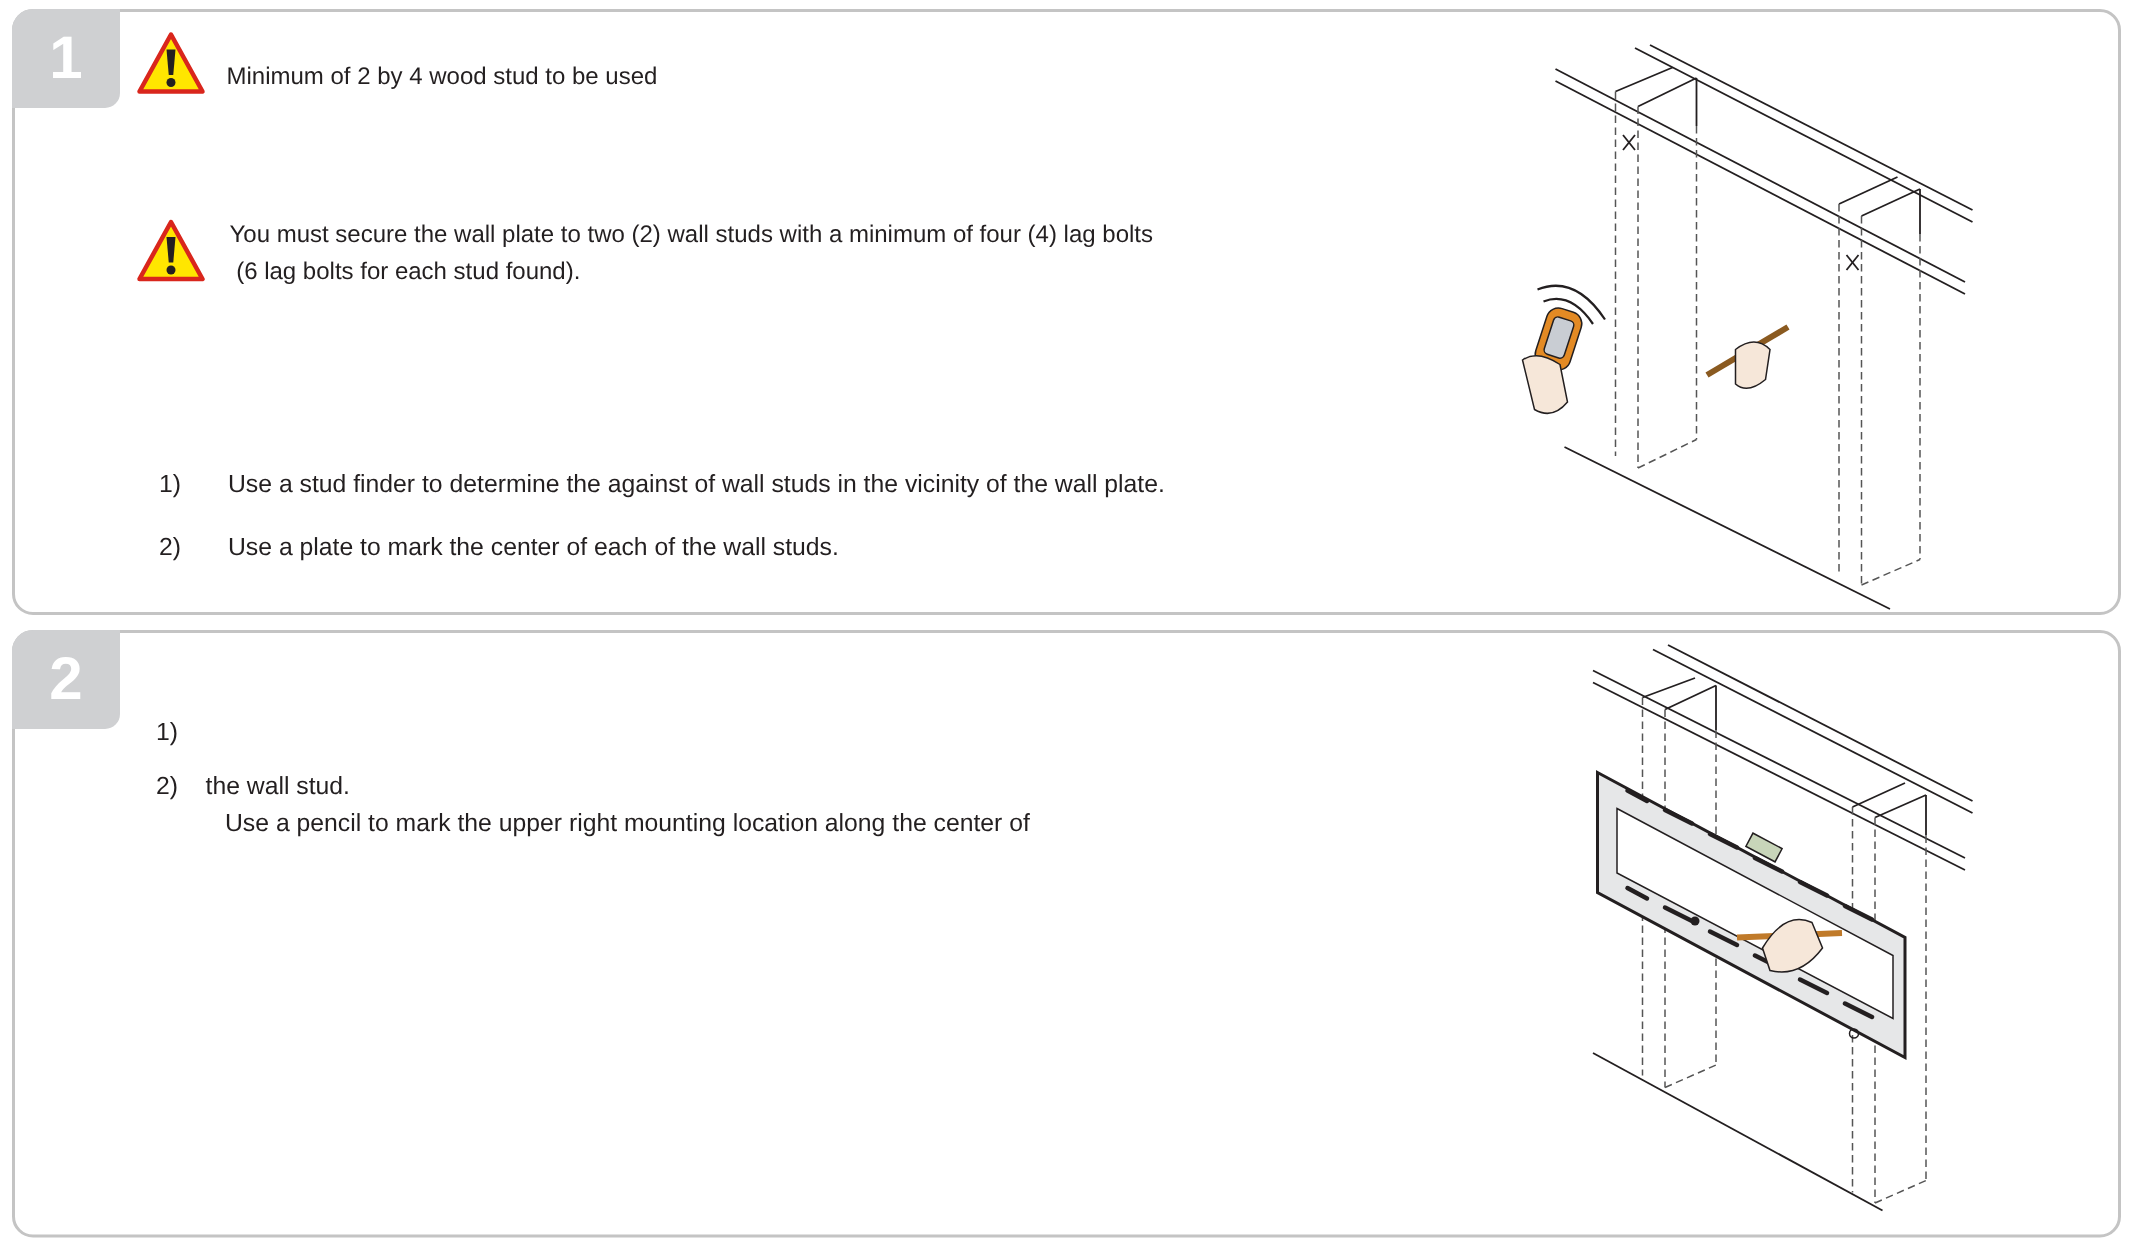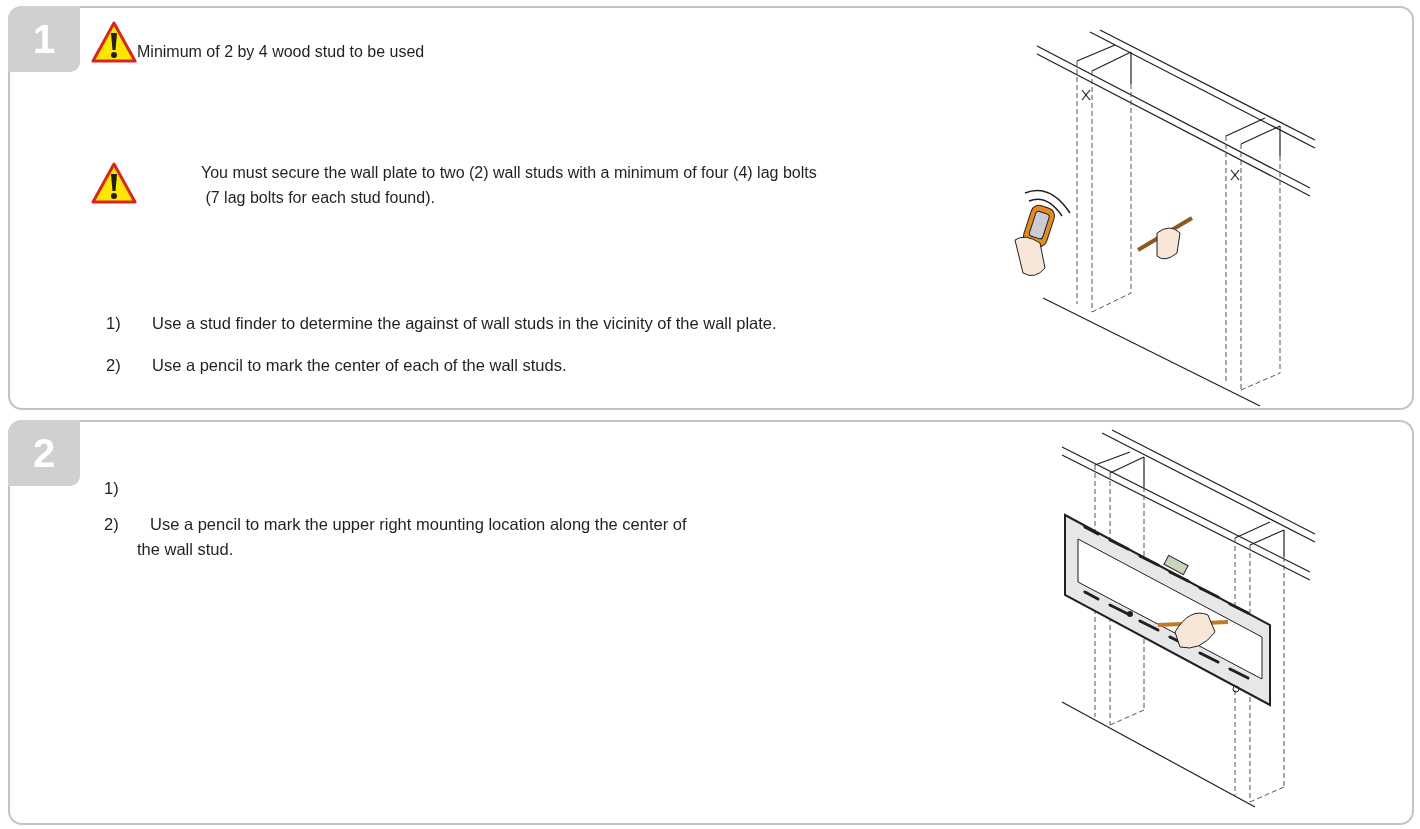--- a/index.html
+++ b/index.html
@@ -7,61 +7,61 @@
          font-family: "Liberation Sans", sans-serif; color: #231f20; }
   .step-box { position: absolute; left: 8px; width: 1406px; border: 2px solid #c4c4c4;
               border-radius: 14px; box-sizing: border-box; background: #fff; }
   #step1 { top: 6px; height: 404px; }
   #step2 { top: 420px; height: 405px; }
   .step-num { position: absolute; left: -2px; top: -2px; width: 72px; height: 66px;
               background: #cfd0d2; border-top-left-radius: 14px; border-bottom-right-radius: 10px;
               color: #ffffff; font-weight: bold; font-size: 40px; line-height: 66px; text-align: center; }
   .warn { position: absolute; display: flex; align-items: flex-start; }
   .warn svg { width: 46px; height: 42px; flex: none; }
-  .warn-text { font-size: 16px; line-height: 25px; }
+  .warn-text { font-size: 16px; line-height: 25px; margin-left: 14px; }
   .list { position: absolute; font-family: "Liberation Sans", sans-serif; font-size: 16.5px; }
   .list-item { display: flex; margin-bottom: 17px; line-height: 25px; }
   .list-num { width: 46px; flex: none; }
   .illus { position: absolute; }
 </style>
 </head>
 <body>
 
 <div class="step-box" id="step1">
   <div class="step-num">1</div>
 
   <div class="warn" style="left:81px; top:13px;">
     <svg viewBox="0 0 46 42">
       <polygon points="23,2 44,40 2,40" fill="#ffe600" stroke="#d9261c" stroke-width="3" stroke-linejoin="round"></polygon>
       <path d="M20,12 L26,12 L24.5,29 L21.5,29 Z" fill="#231f20"></path>
       <circle cx="23" cy="34" r="3" fill="#231f20"></circle>
     </svg>
     <div class="warn-text" style="margin-top:18px;">Minimum of 2 by 4 wood stud to be used</div>
   </div>
 
-  <div class="warn" style="left:81px; top:152px;gap:48px;">
+  <div class="warn" style="left:81px; top:136px;">
     <svg viewBox="0 0 46 42" style="margin-top:2px;">
       <polygon points="23,2 44,40 2,40" fill="#ffe600" stroke="#d9261c" stroke-width="3" stroke-linejoin="round"></polygon>
       <path d="M20,12 L26,12 L24.5,29 L21.5,29 Z" fill="#231f20"></path>
       <circle cx="23" cy="34" r="3" fill="#231f20"></circle>
     </svg>
     <div class="warn-text" style="margin-left:16px;">
       <div>You must secure the wall plate to two (2) wall studs with a minimum of four (4) lag bolts</div>
-      <div style="white-space:pre;"> (7 lag bolts for each stud found).</div>
+      <div style="white-space:pre;"> (6 lag bolts for each stud found).</div>
     </div>
   </div>
 
   <div class="list" style="left:96px; top:303px;">
     <div class="list-item">
       <span class="list-num">1)</span>
       <span>Use a stud finder to determine the against of wall studs in the vicinity of the wall plate.</span>
     </div>
     <div class="list-item">
       <span class="list-num">2)</span>
-      <span>Use a pencil to mark the center of each of the wall studs.</span>
+      <span>Use a plate to mark the center of each of the wall studs.</span>
     </div>
   </div>
 
   <svg class="illus" style="left:985px; top:10px;" width="330" height="390" viewBox="0 0 330 390">
     <g stroke="#231f20" stroke-width="1.2" fill="none">
 
       <line x1="42" y1="28" x2="315" y2="170"></line>
       <line x1="42" y1="36" x2="315" y2="178"></line>
       <line x1="95" y1="14" x2="320" y2="130"></line>
       <line x1="105" y1="12" x2="320" y2="122"></line>
@@ -111,22 +111,22 @@
 <div class="step-box" id="step2">
   <div class="step-num">2</div>
 
   <div class="list" style="left:94px; top:54px;">
     <div class="list-item" style="margin-bottom:11px;">
       <span class="list-num">1)</span>
     </div>
     <div class="list-item">
       <span class="list-num">2)</span>
       <span>
+        <div style="margin-left:-13px;">the wall stud.</div>
         <div>Use a pencil to mark the upper right mounting location along the center of</div>
-        <div style="margin-left:-13px;">the wall stud.</div>
       </span>
     </div>
   </div>
 
   <svg class="illus" style="left:1030px; top:5px;" width="280" height="395" viewBox="0 0 280 395">
     <g stroke="#231f20" stroke-width="1.2" fill="none">
       <line x1="22" y1="20" x2="270" y2="145"></line>
       <line x1="22" y1="28" x2="270" y2="153"></line>
       <line x1="62" y1="6" x2="275" y2="115"></line>
       <line x1="72" y1="3" x2="275" y2="107"></line>

